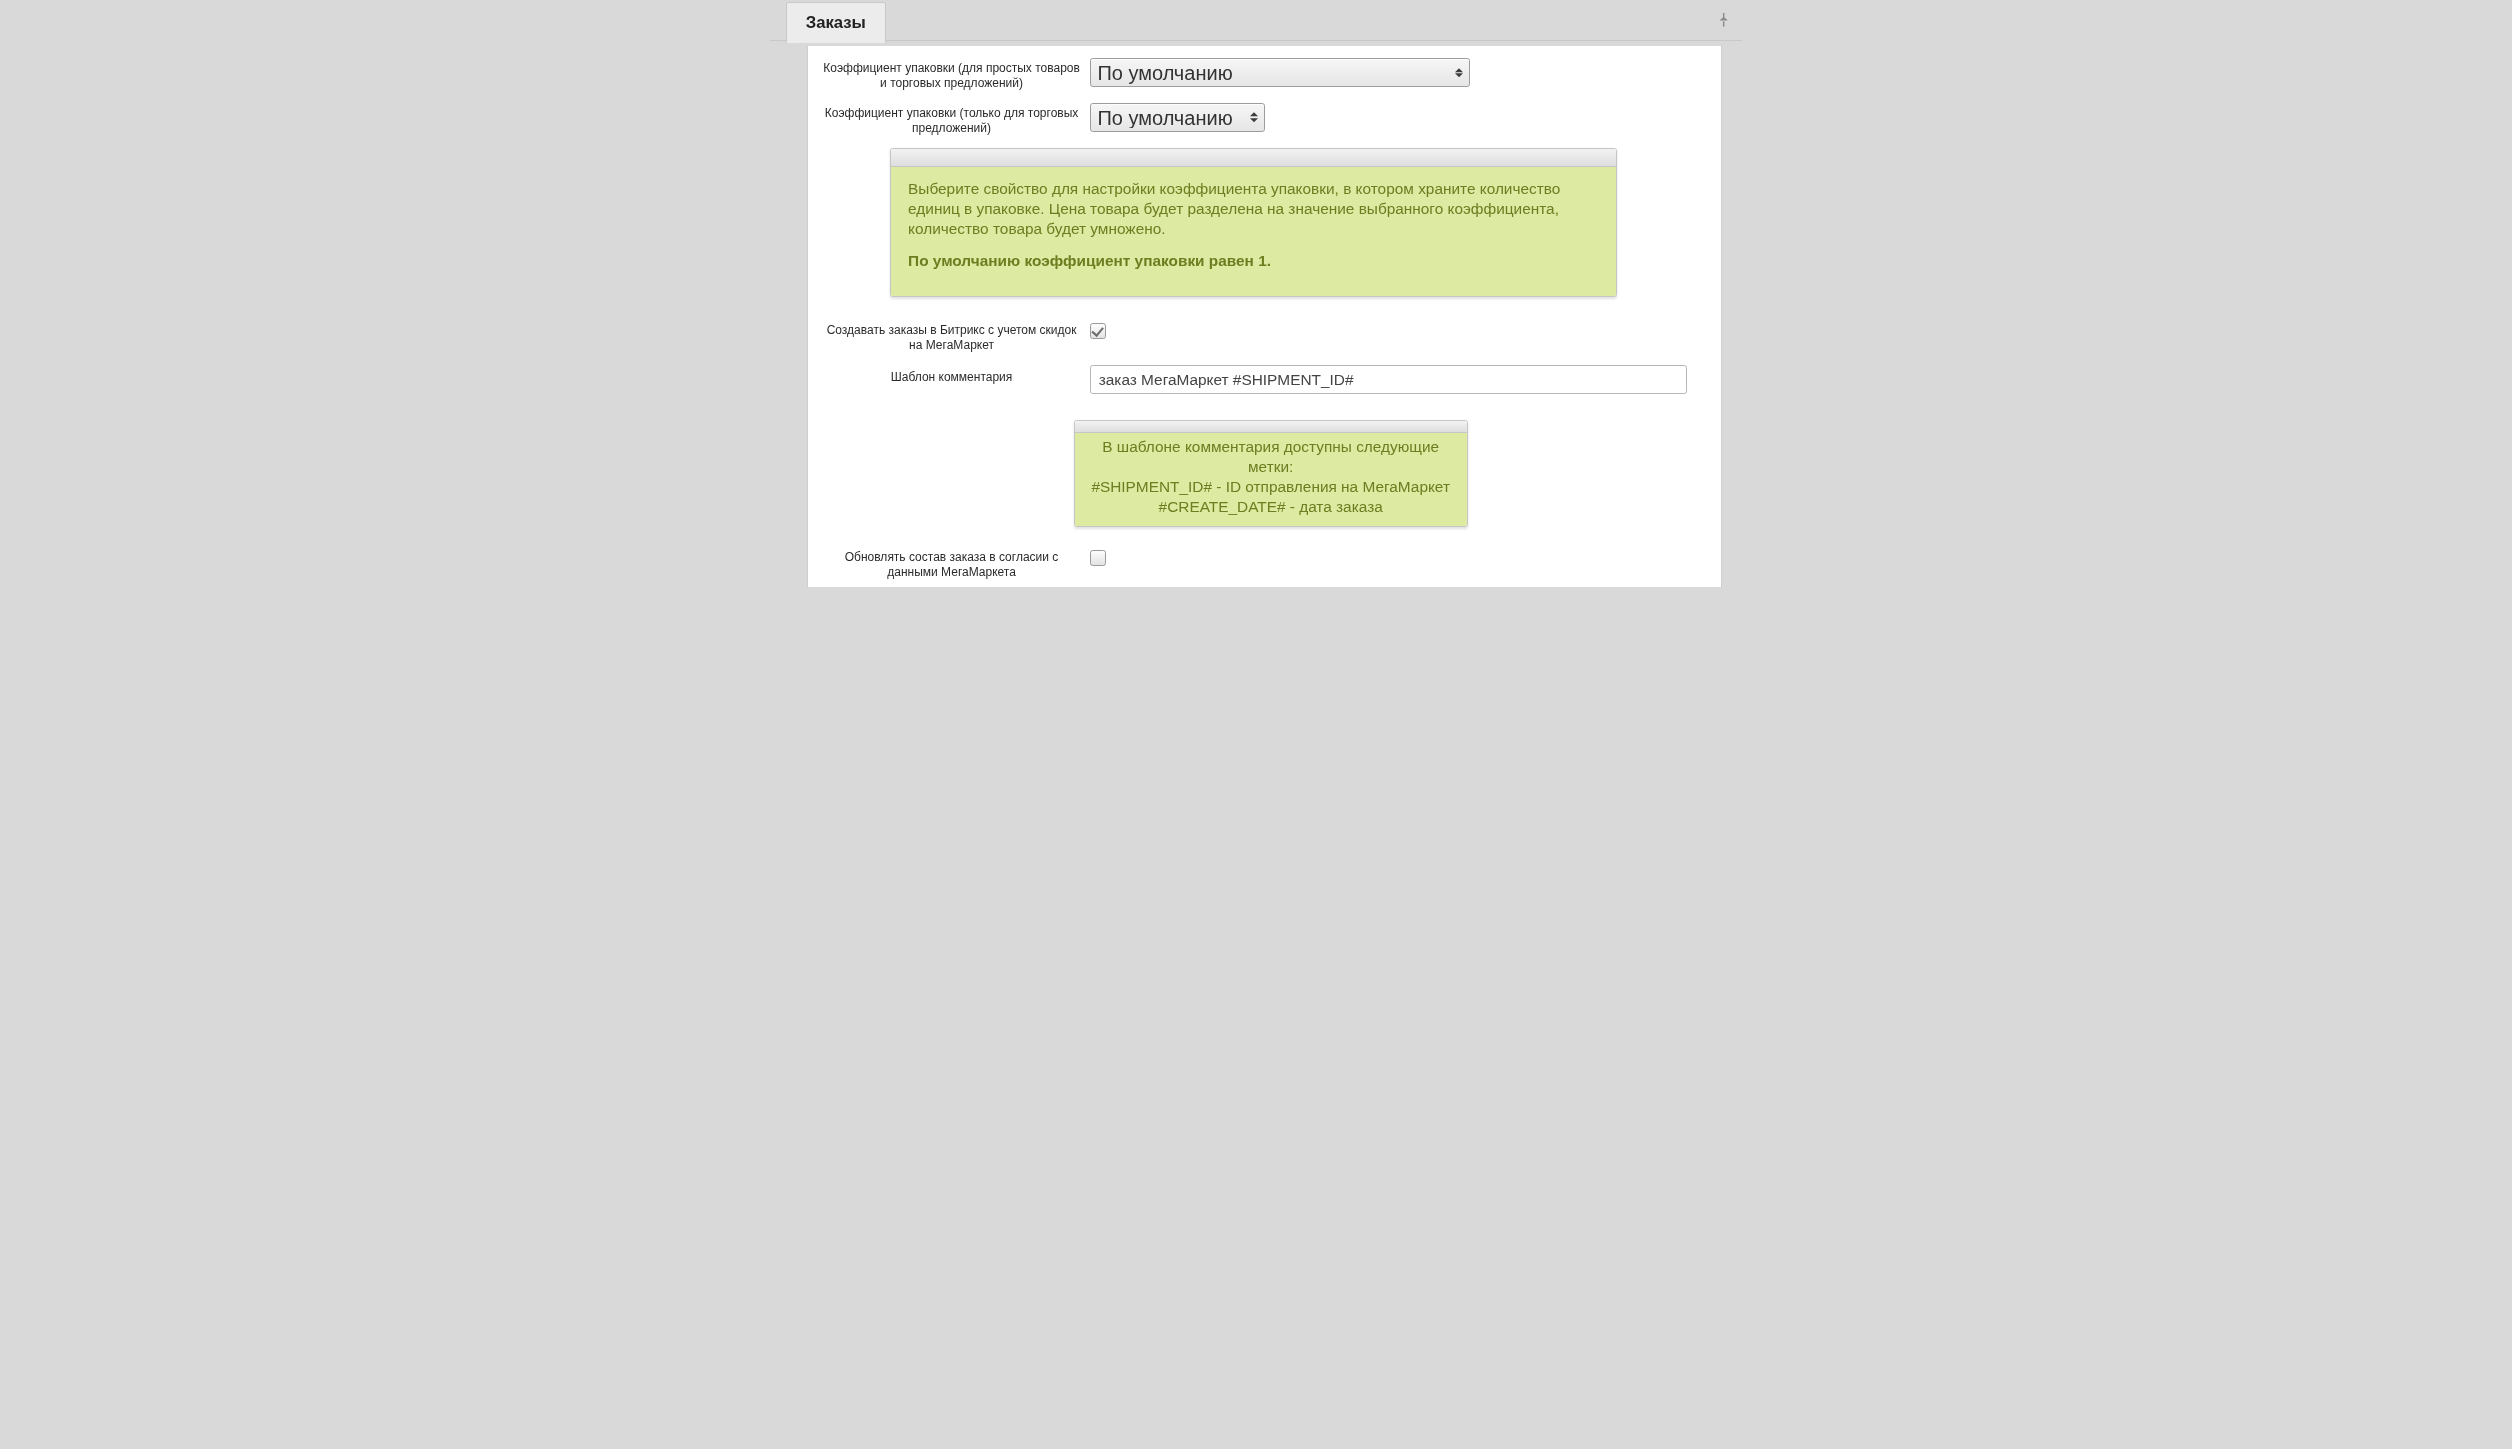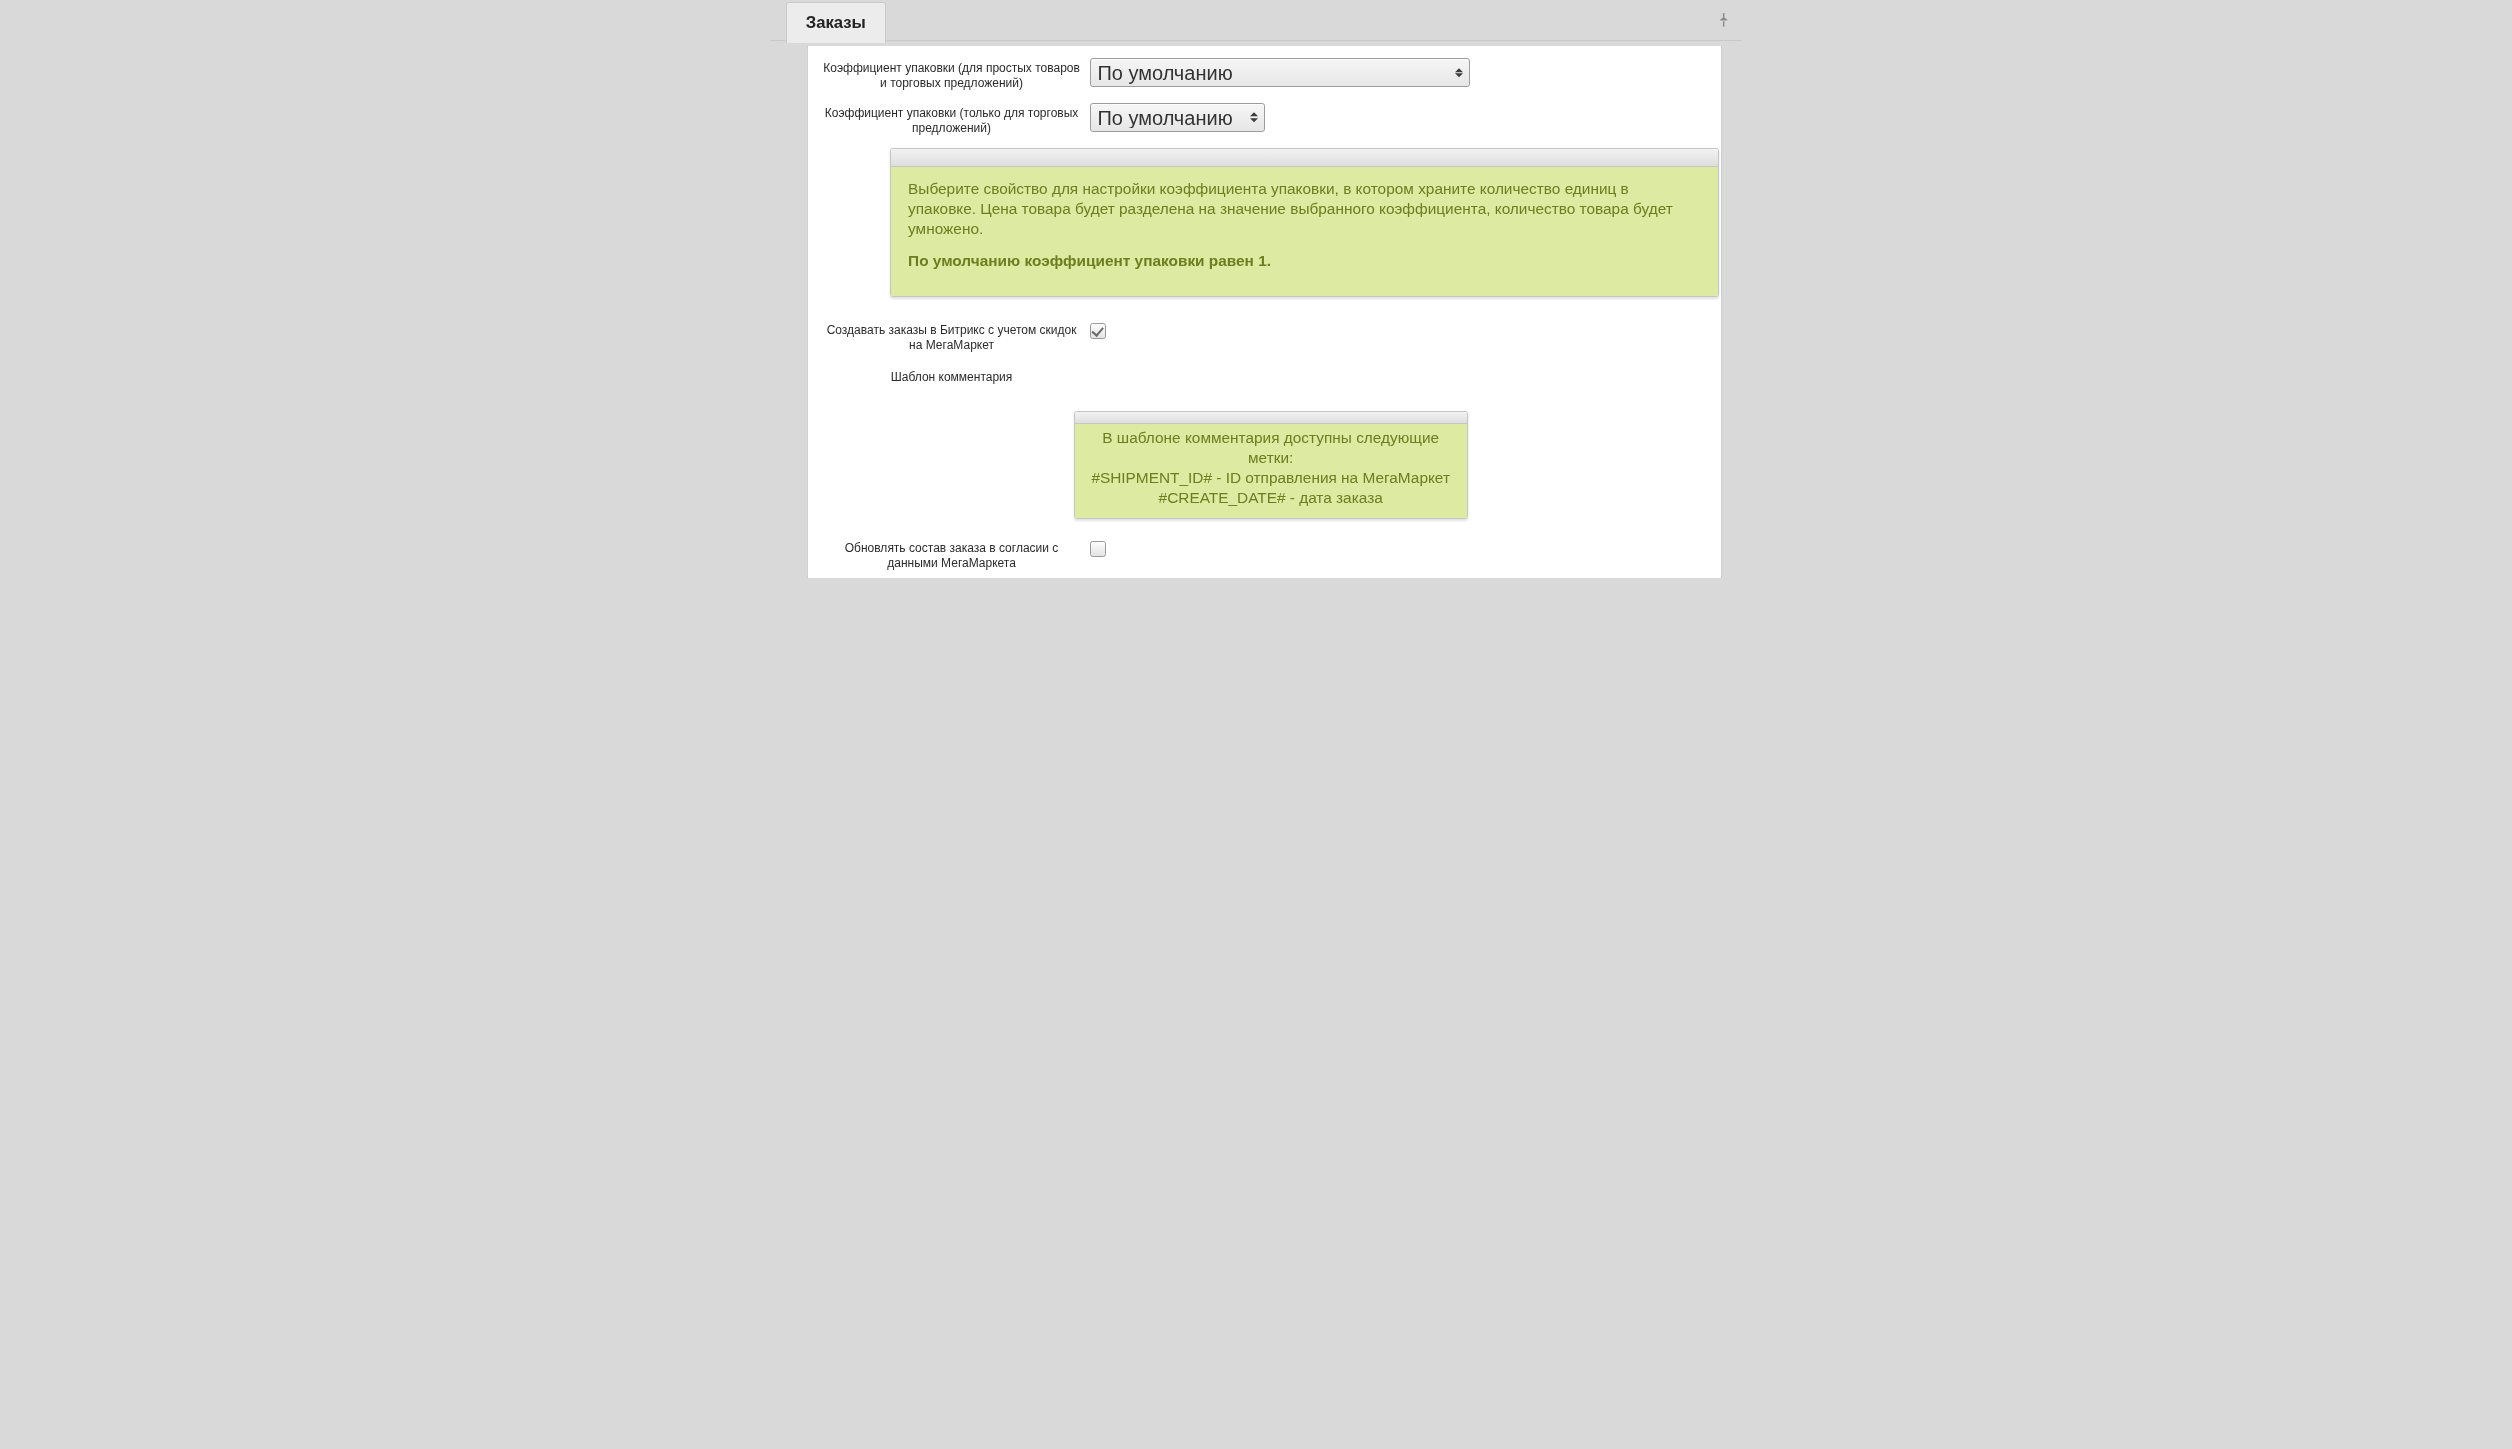--- a/index.html
+++ b/index.html
@@ -111,21 +111,21 @@
     width: 0; height: 0;
     border-left: 4px solid transparent;
     border-right: 4px solid transparent;
   }
   .sel-arrows .tri-up { border-bottom: 4.7px solid #3c3c3c; }
   .sel-arrows .tri-down { border-top: 4.7px solid #3c3c3c; }
 
   
   .note {
     margin: 10.7px 0 23px 67px;
-    width: 829px;
+    width: 727px;
     border: 0.7px solid #c6c6c6;
     border-radius: 2.7px;
     background: #fff;
     box-shadow: 0 1.3px 2.7px rgba(0,0,0,0.12);
     overflow: hidden;
   }
   .note-head {
     height: 18.7px;
     background: linear-gradient(#f2f2f2, #dedede);
     border-bottom: 0.7px solid #c6c6c6;
@@ -241,20 +241,23 @@
 
     <div class="row">
       <div class="label-col">Создавать заказы в Битрикс с учетом скидок на МегаМаркет</div>
       <div class="ctrl-col">
         <span class="chk checked"></span>
       </div>
     </div>
 
     <div class="row">
       <div class="label-col" style="padding-top:5.3px">Шаблон комментария</div>
+      <div class="ctrl-col">
+        <input type="text" class="ui-text" value="заказ МегаМаркет #SHIPMENT_ID#" style="">
+      </div>
     </div>
 
     <div class="note small">
       <div class="note-head"></div>
       <div class="note-body">
         <div>В шаблоне комментария доступны следующие метки:</div>
         <div>#SHIPMENT_ID# - ID отправления на МегаМаркет</div>
         <div>#CREATE_DATE# - дата заказа</div>
       </div>
     </div>

